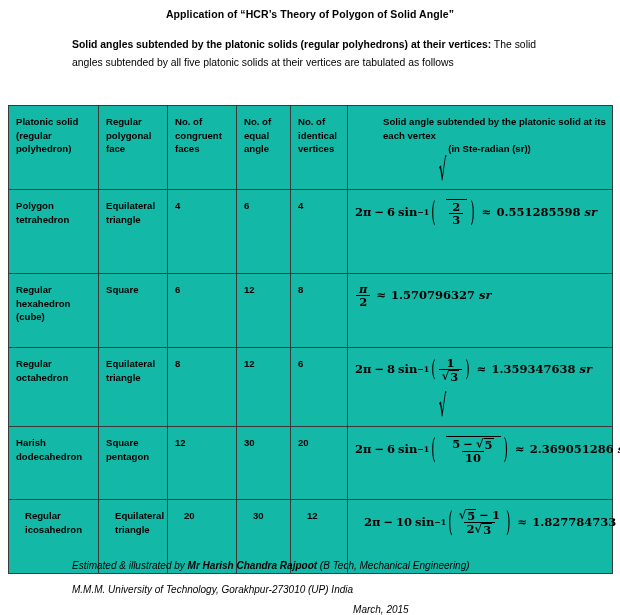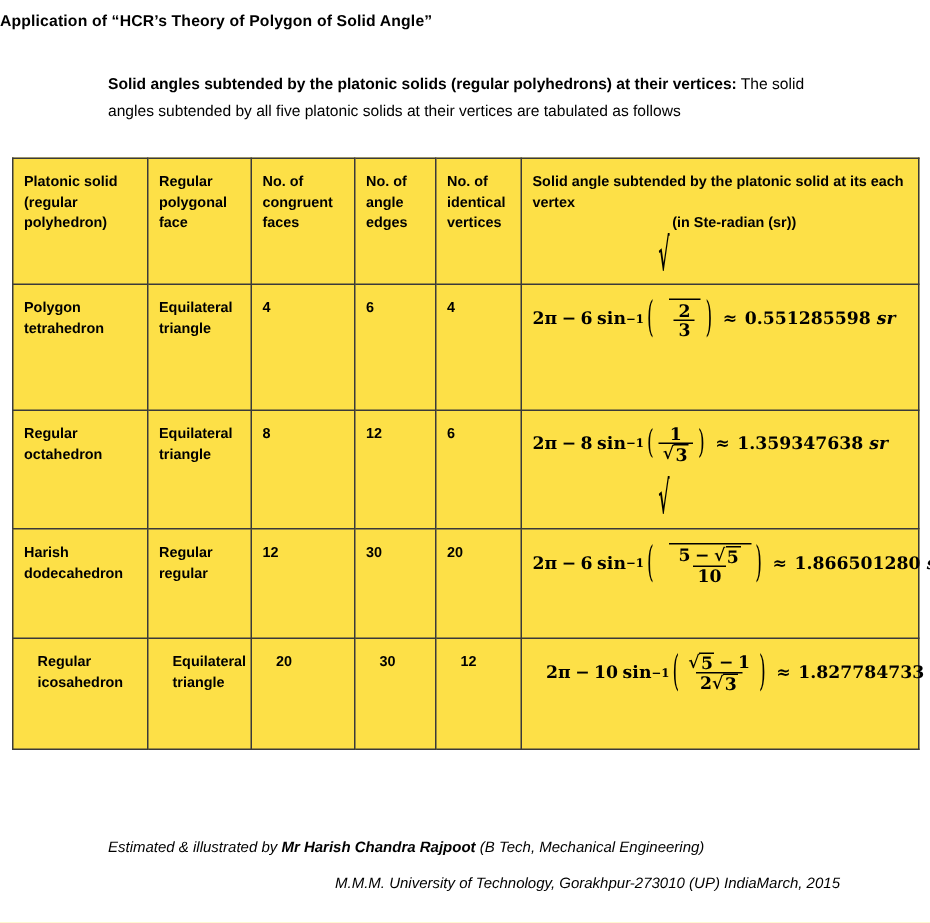--- a/index.html
+++ b/index.html
@@ -15,66 +15,66 @@
     overflow: hidden;
     position: relative;
   }
 
   .page { position: relative; width: 620px; height: 615px; }
 
   
   .doc-title {
     position: absolute;
     top: 8px; left: 0; width: 620px;
+    text-align: center;
     font-size: 10.5px;
     font-weight: bold;
     letter-spacing: 0.1px;
   }
 
   .intro {
     position: absolute;
     top: 36px; left: 72px; width: 476px;
     font-size: 10.4px;
     line-height: 18px;
     text-align: left;
-    margin-top: 12px;
   }
   .intro b { font-weight: bold; }
   .intro .rest { font-weight: normal; }
 
   
   .tbl-wrap {
     position: absolute;
     left: 8px; top: 105px;
     width: 604px;
   }
   table.solids {
     border-collapse: collapse;
     width: 604px;
     table-layout: fixed;
-    background: #fde047;
+    background: #14b8a6;
   }
   table.solids td, table.solids th {
     border: 1px solid #3a3a3a;
     vertical-align: top;
     padding: 9px 6px 6px 7px;
     font-size: 9.6px;
     font-weight: bold;
     line-height: 13.5px;
     text-align: left;
   }
   col.c1 { width: 90px; }
   col.c2 { width: 69px; }
   col.c3 { width: 69px; }
   col.c4 { width: 54px; }
   col.c5 { width: 57px; }
   col.c6 { width: 265px; }
 
   thead td { height: 68px; }
-  .hdr-formula-line { display: block; }
+  .hdr-formula-line { display: block; margin-left: 28px; }
   .hdr-unit { display: block; text-align: center; padding-left: 18px; }
 
   tbody tr.r1 td { height: 68px; }
   tbody tr.r2 td { height: 58px; }
   tbody tr.r3 td { height: 63px; }
   tbody tr.r4 td { height: 57px; }
   tbody tr.r5 td { height: 58px; padding-left: 16px; }
 
   td.formula {
     text-align: center;
@@ -155,23 +155,23 @@
 
   
   .footer {
     position: absolute;
     left: 72px; top: 560px; width: 500px;
     font-style: italic;
     font-size: 10px;
   }
   .footer .line1 { margin-bottom: 13px; }
   .footer .line1 b { font-weight: bold; }
-  .footer .line2 { display: flex; justify-content: flex-end; }
+  .footer .line2 { display: flex; justify-content: flex-start; }
   .footer .line2 .left { }
-  .footer .line2 .right { padding-right: 12px; }
+  .footer .line2 .right { padding-right: 12px; margin-top: 20px; }
 </style>
 </head>
 <body>
 
 <div class="page">
 
   <div class="doc-title">Application of “HCR’s Theory of Polygon of Solid Angle”</div>
 
   <div class="intro">
     <b>Solid angles subtended by the platonic solids (regular polyhedrons) at their vertices:</b><span class="rest"> The solid angles subtended by all five platonic solids at their vertices are tabulated as follows</span>
@@ -185,21 +185,21 @@
           <col class="c3">
           <col class="c4">
           <col class="c5">
           <col class="c6">
       </colgroup>
       <thead>
         <tr>
           <td>Platonic solid (regular polyhedron)</td>
           <td>Regular polygonal face</td>
           <td>No. of congruent faces</td>
-          <td>No. of angle edges</td>
+          <td>No. of equal angle</td>
           <td>No. of identical vertices</td>
           <td>
             <span class="hdr-formula-line">Solid angle subtended by the platonic solid at its each vertex</span>
             <span class="hdr-unit">(in Ste-radian (sr))</span>
           </td>
         </tr>
       </thead>
       <tbody>
 
         <tr class="r1">
@@ -226,20 +226,38 @@
                 </span>
               </span>
               <span class="paren">)</span>
               <span class="approx">≈</span>
               <span>0.551285598</span>
               <span class="it" style="margin-left:4px">sr</span>
             </span>
           </td>
         </tr>
 
+        <tr class="r2">
+          <td>Regular hexahedron (cube)</td>
+          <td>Square</td>
+          <td>6</td>
+          <td>12</td>
+          <td>8</td>
+          <td class="formula">
+            <span class="math">
+              <span class="frac">
+                <span class="num it">π</span>
+                <span class="den">2</span>
+              </span>
+              <span class="approx">≈</span>
+              <span>1.570796327</span>
+              <span class="it" style="margin-left:4px">sr</span>
+            </span>
+          </td>
+        </tr>
 
         <tr class="r3">
           <td>Regular octahedron</td>
           <td>Equilateral triangle</td>
           <td>8</td>
           <td>12</td>
           <td>6</td>
           <td class="formula">
             <span class="math">
               <span>2π</span>
@@ -260,21 +278,21 @@
               <span class="paren small">)</span>
               <span class="approx">≈</span>
               <span>1.359347638</span>
               <span class="it" style="margin-left:4px">sr</span>
             </span>
           </td>
         </tr>
 
         <tr class="r4">
           <td>Harish dodecahedron</td>
-          <td>Regular regular</td>
+          <td>Square pentagon</td>
           <td>12</td>
           <td>30</td>
           <td>20</td>
           <td class="formula">
             <span class="math">
               <span>2π</span>
               <span class="op">−</span>
               <span>6</span>
               <span style="margin-left:3px">sin</span>
                 <span class="sup">−1</span>
@@ -288,21 +306,21 @@
                           <span class="rad2">√</span>
                           <span class="rc2">5</span>
                         </span>
                     </span>
                     <span class="den">10</span>
                   </span>
                 </span>
               </span>
               <span class="paren">)</span>
               <span class="approx">≈</span>
-              <span>1.866501280</span>
+              <span>2.369051286</span>
               <span class="it" style="margin-left:4px">sr</span>
             </span>
           </td>
         </tr>
 
         <tr class="r5">
           <td>Regular icosahedron</td>
           <td>Equilateral triangle</td>
           <td>20</td>
           <td>30</td>

